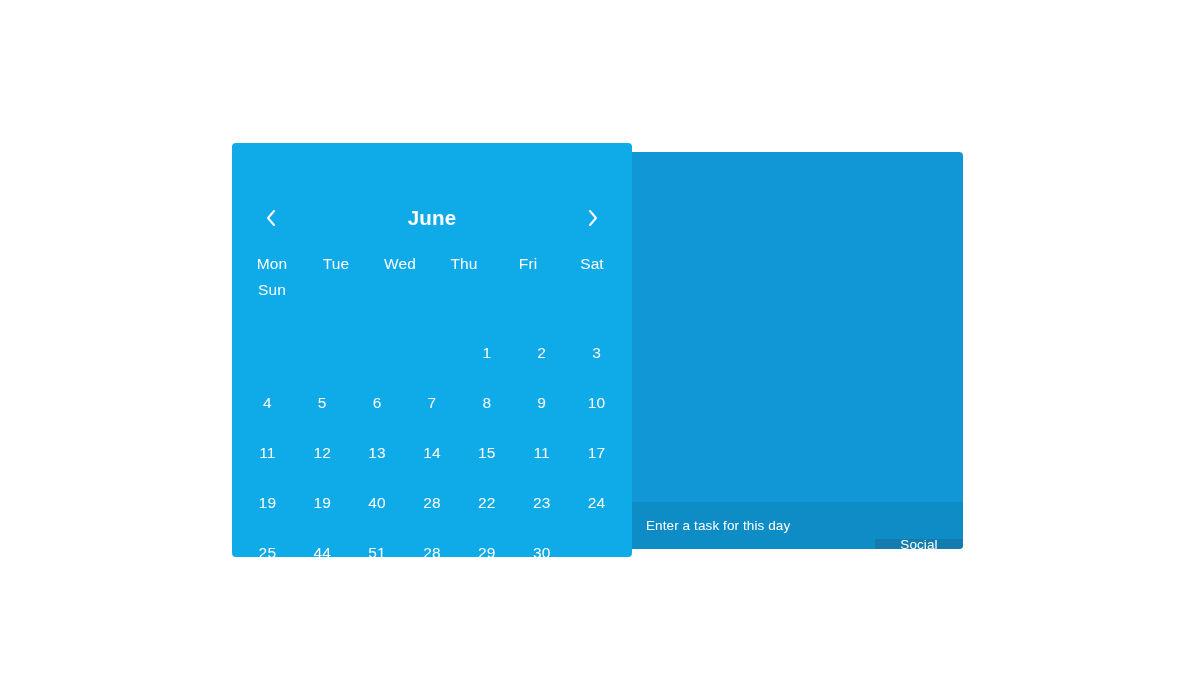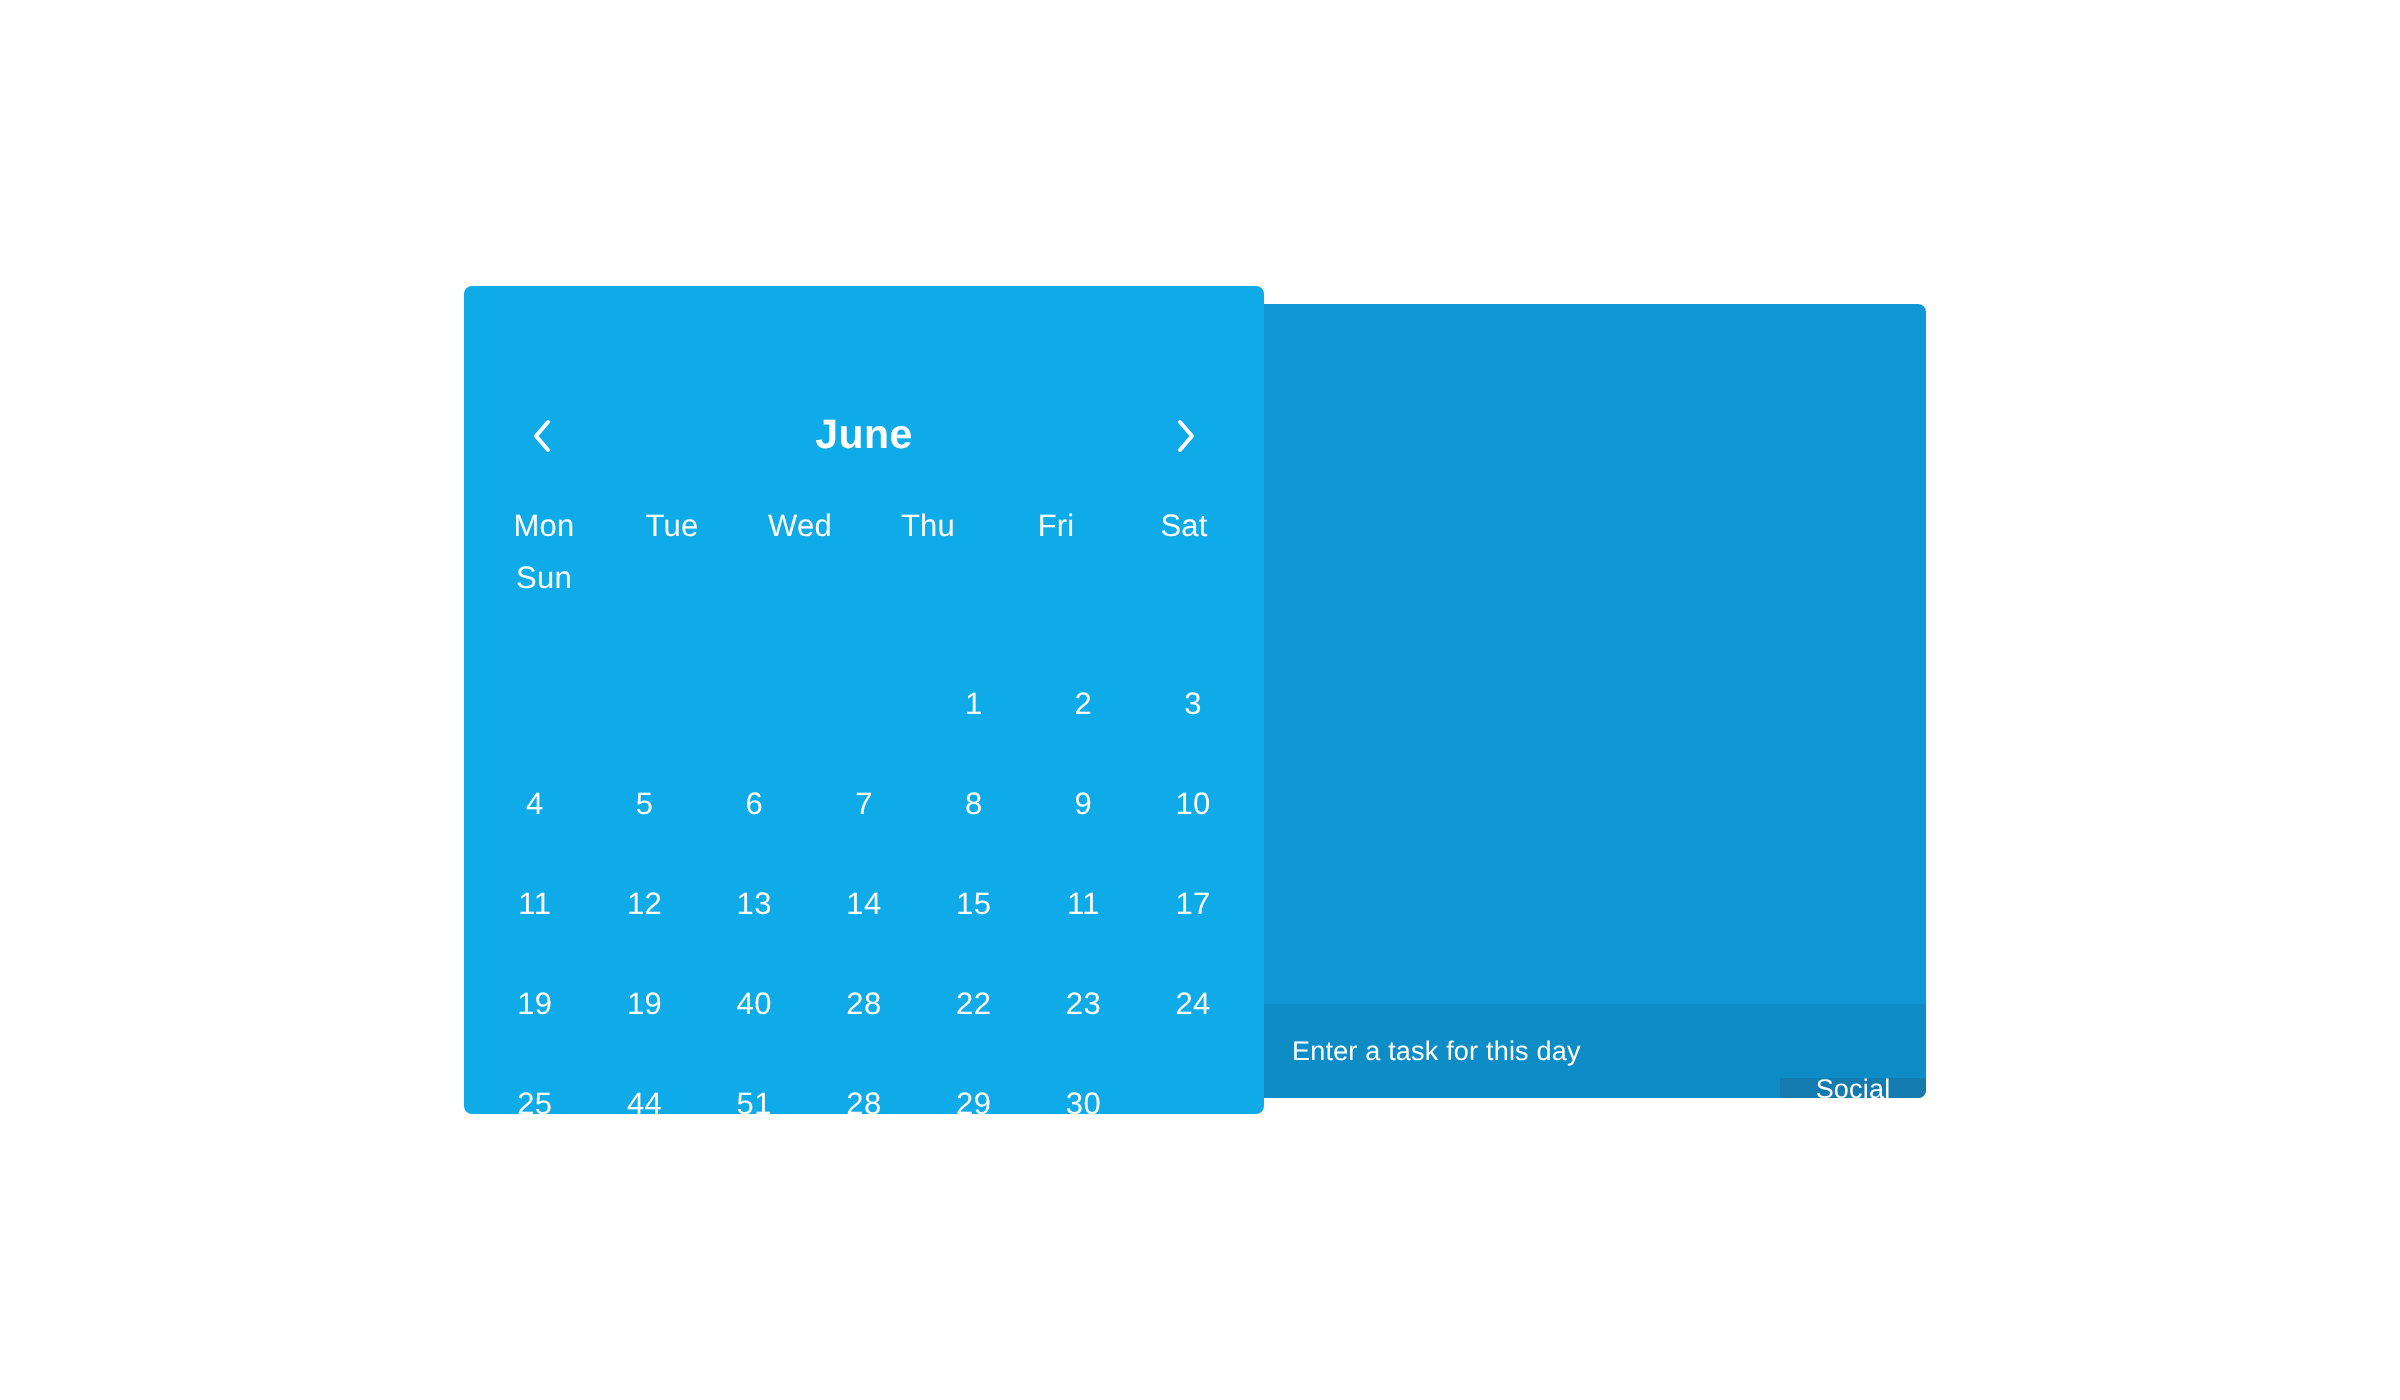--- a/index.html
+++ b/index.html
@@ -57,21 +57,21 @@
     padding: 0 11px 0 14px;
     letter-spacing: 0.1px;
   }
   .task-input::placeholder {
     color: #ffffff;
     opacity: 1;
   }
 
   .task-category-button {
     flex: 0 0 auto;
-    width: 73px;
+    width: 88px;
     background: #147BAE;
     border: 0;
     outline: none;
     color: #ffffff;
     font-family: "Liberation Sans", sans-serif;
     font-size: 13.5px;
     cursor: pointer;
     display: flex;
     align-items: center;
     justify-content: center;

